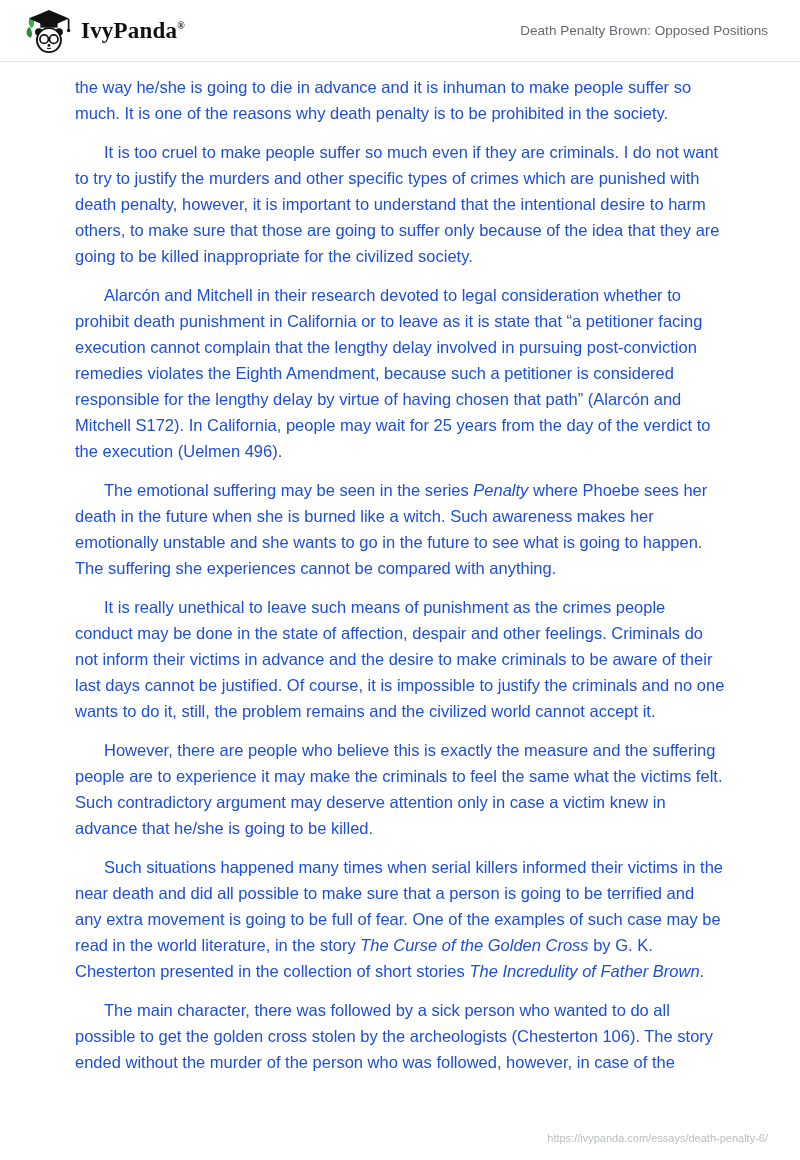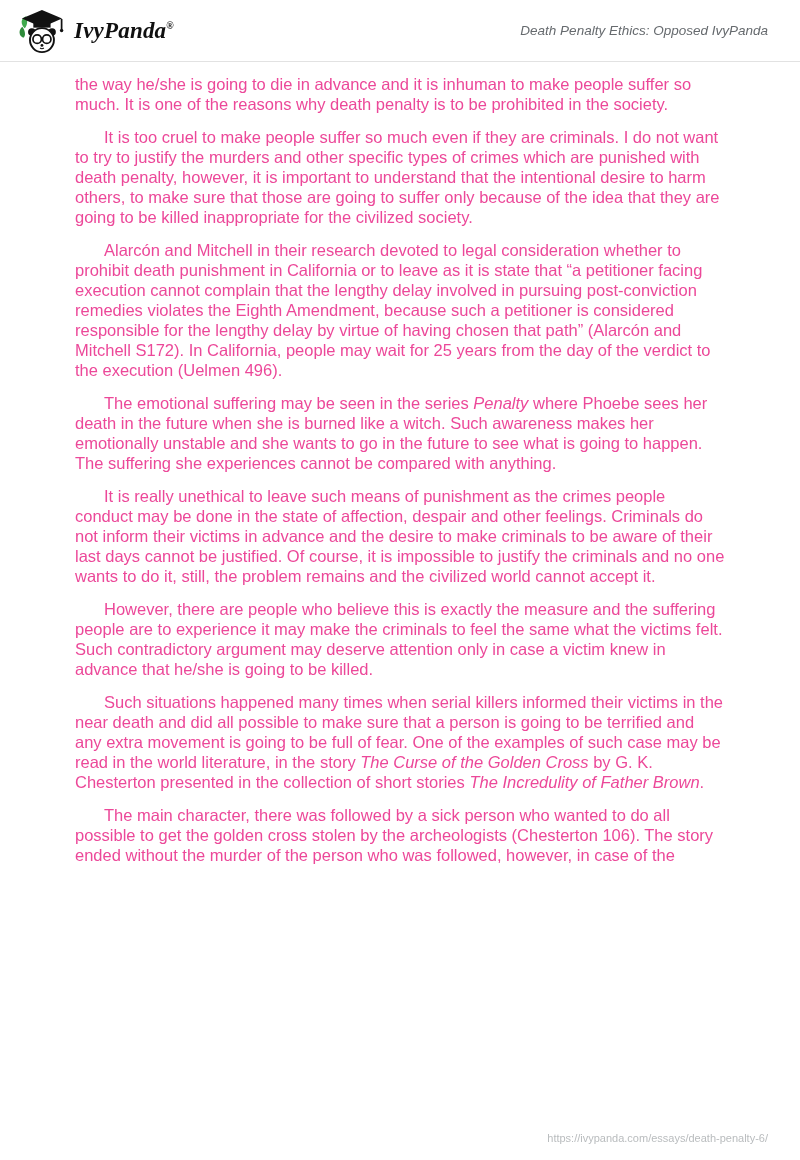--- a/index.html
+++ b/index.html
@@ -9,40 +9,39 @@
     font-family: "Liberation Sans", sans-serif;
     overflow: hidden;
   }
   .page { width: 800px; height: 1160px; display: flex; flex-direction: column; background: #fff; }
 
   
   .header {
     flex: 0 0 auto;
     height: 62px;
     display: flex; align-items: center; justify-content: space-between;
-    padding: 0 32px 0 18px;
+    padding: 0 32px 0 25px;
     border-bottom: 1px solid #e2e2e2;
-    font-style: italic;
   }
   .brand { display: flex; align-items: center; gap: 10px; }
   .logo svg { width: 46px; height: 46px; display: block; }
   .brand-text {
     font-family: "Liberation Serif", serif;
     font-weight: 700; font-size: 23px; color: #101010; letter-spacing: 0.2px;
   }
   .brand-text sup { font-size: 10px; vertical-align: super; }
   .page-title { font-size: 13.5px; color: #666a6e; }
 
   
   .content {
     flex: 1 1 auto;
     padding: 12px 75px 0 75px;
-    color: #ec4899;
+    color: #1d4ed8;
     font-size: 16.5px;
-    line-height: 20px;
+    line-height: 26px;
     text-align: left;
   }
   .content p { margin-bottom: 13px; }
   .content p.indent { text-indent: 29px; }
   .content em { font-style: italic; }
 
   
   .footer { flex: 0 0 auto; padding: 0 32px 14px 0; text-align: right; }
   .url { font-size: 11px; color: #b9bcbe; text-decoration: none; }
 </style>
@@ -71,21 +70,21 @@
           <circle cx="20" cy="32.5" r="4.4" fill="none" stroke="#121212" stroke-width="1.8"></circle>
           <circle cx="30" cy="32.5" r="4.4" fill="none" stroke="#121212" stroke-width="1.8"></circle>
           <line x1="24.3" y1="32.5" x2="25.7" y2="32.5" stroke="#121212" stroke-width="1.8"></line>
 
           <circle cx="25" cy="39" r="1.5" fill="#121212"></circle>
           <path d="M23 41.8 Q25 43.2 27 41.8" fill="none" stroke="#121212" stroke-width="1.2"></path>
         </svg>
       </span>
       <span class="brand-text"><span>IvyPanda</span><sup>®</sup></span>
     </div>
-    <div class="page-title">Death Penalty Ethics: Opposed IvyPanda</div>
+    <div class="page-title">Death Penalty Brown: Opposed Positions</div>
   </header>
 
   <main class="content">
 
   <p class=""><span>the way he/she is going to die in advance and it is inhuman to make people suffer so much. It is one of the reasons why death penalty is to be prohibited in the society.</span></p>
       <p class="indent"><span>It is too cruel to make people suffer so much even if they are criminals. I do not want to try to justify the murders and other specific types of crimes which are punished with death penalty, however, it is important to understand that the intentional desire to harm others, to make sure that those are going to suffer only because of the idea that they are going to be killed inappropriate for the civilized society.</span></p>
       <p class="indent"><span>Alarcón and Mitchell in their research devoted to legal consideration whether to prohibit death punishment in California or to leave as it is state that “a petitioner facing execution cannot complain that the lengthy delay involved in pursuing post-conviction remedies violates the Eighth Amendment, because such a petitioner is considered responsible for the lengthy delay by virtue of having chosen that path” (Alarcón and Mitchell S172). In California, people may wait for 25 years from the day of the verdict to the execution (Uelmen 496).</span></p>
       <p class="indent"><span>The emotional suffering may be seen in the series </span><em>Penalty</em><span> where Phoebe sees her death in the future when she is burned like a witch. Such awareness makes her emotionally unstable and she wants to go in the future to see what is going to happen. The suffering she experiences cannot be compared with anything.</span></p>
       <p class="indent"><span>It is really unethical to leave such means of punishment as the crimes people conduct may be done in the state of affection, despair and other feelings. Criminals do not inform their victims in advance and the desire to make criminals to be aware of their last days cannot be justified. Of course, it is impossible to justify the criminals and no one wants to do it, still, the problem remains and the civilized world cannot accept it.</span></p>
       <p class="indent"><span>However, there are people who believe this is exactly the measure and the suffering people are to experience it may make the criminals to feel the same what the victims felt. Such contradictory argument may deserve attention only in case a victim knew in advance that he/she is going to be killed.</span></p>

